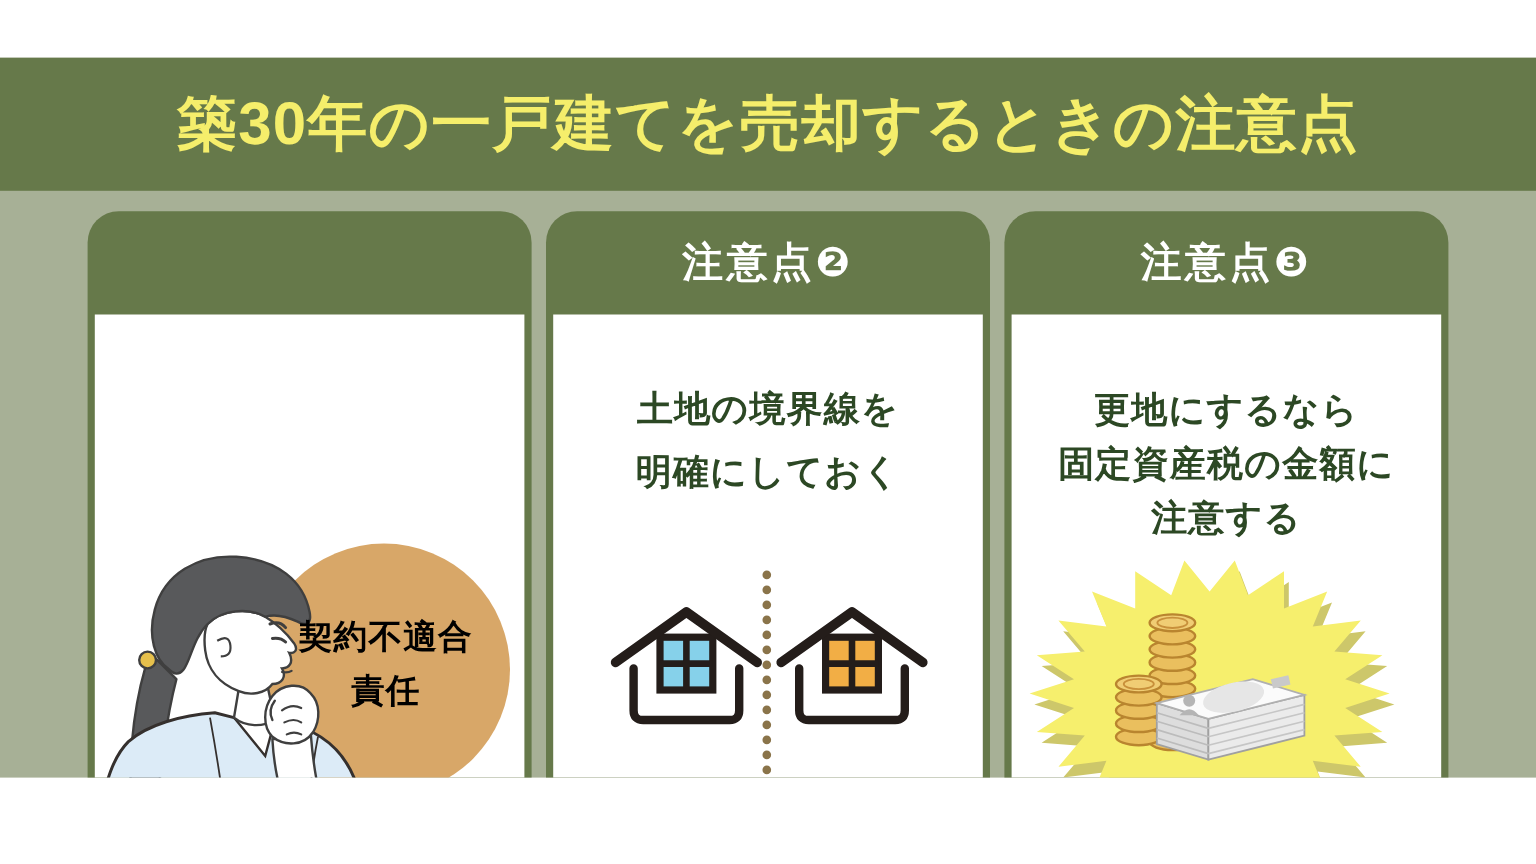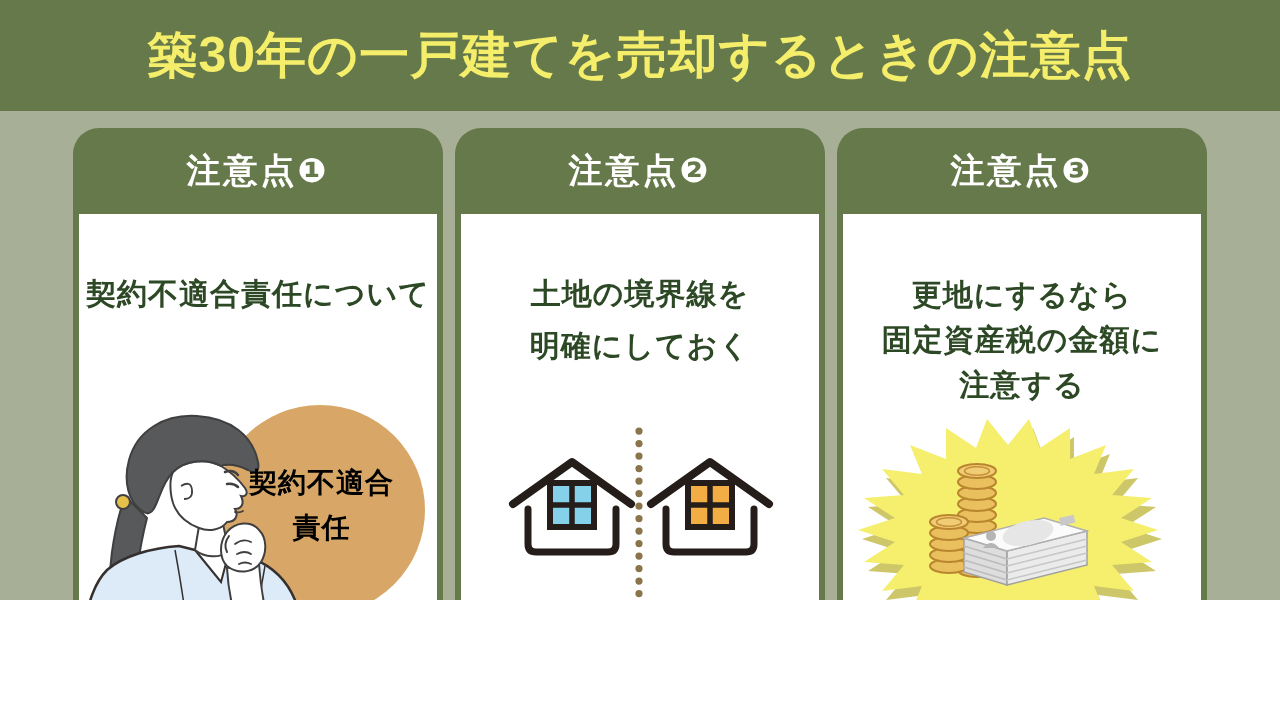--- a/index.html
+++ b/index.html
@@ -1,21 +1,21 @@
 <!DOCTYPE html>
 <html><head>
 <meta charset="utf-8">
 <style>
   * { margin:0; padding:0; box-sizing:border-box; }
   html,body { width:1280px; height:720px; }
   body { font-family:"Liberation Sans","DejaVu Sans",sans-serif; }
 
   .canvas {
     position:relative; width:1280px; height:600px;
-    background:#a7b096; overflow:hidden;
+    background:#a7b096; overflow:hidden;margin-top:48px;
   }
 
   
   .banner {
     position:absolute; top:0; left:0; width:1280px; height:111px;
     background:#66794a; display:flex; align-items:center; justify-content:center;
   }
   .banner h1 {
     color:#f5ee6b; font-size:50px; font-weight:900; letter-spacing:1px;
     white-space:nowrap;
@@ -58,24 +58,23 @@
 
 <div class="canvas">
 
   <header class="banner">
     <h1>築30年の一戸建てを売却するときの注意点</h1>
   </header>
 
   <main class="cards">
 
     <section class="card">
-      <div class="card-head">注意点❶</div>
       <div class="card-body">
         <p class="card-text">
-          <span>契約不適合責任について</span><br>
+          <br>
         </p>
         <svg class="illus" width="358" height="470" viewBox="0 0 358 470">
 
           <circle cx="241" cy="296" r="105" fill="#d8a768"></circle>
 
           <path d="M46,282 C34,316 28,362 30,402 C31,432 24,452 12,462 C30,469 46,456 50,428 C54,388 58,342 68,304 Z" fill="#58595b" stroke="#3f3f3f" stroke-width="2" stroke-linejoin="round"></path>
 
           <path d="M28,356 C44,342 72,334 100,332 L116,336 C126,344 140,344 150,338 L158,340 C186,346 206,362 216,386 L224,430 L226,470 L4,470 L6,414 C8,390 16,368 28,356 Z" fill="#dcebf7" stroke="#35302e" stroke-width="2.5" stroke-linejoin="round"></path>
           <path d="M116,336 L142,368 L150,338 Z" fill="#ffffff" stroke="#35302e" stroke-width="2"></path>
           <path d="M96,336 C104,380 112,430 112,470" fill="none" stroke="#35302e" stroke-width="1.5"></path>

